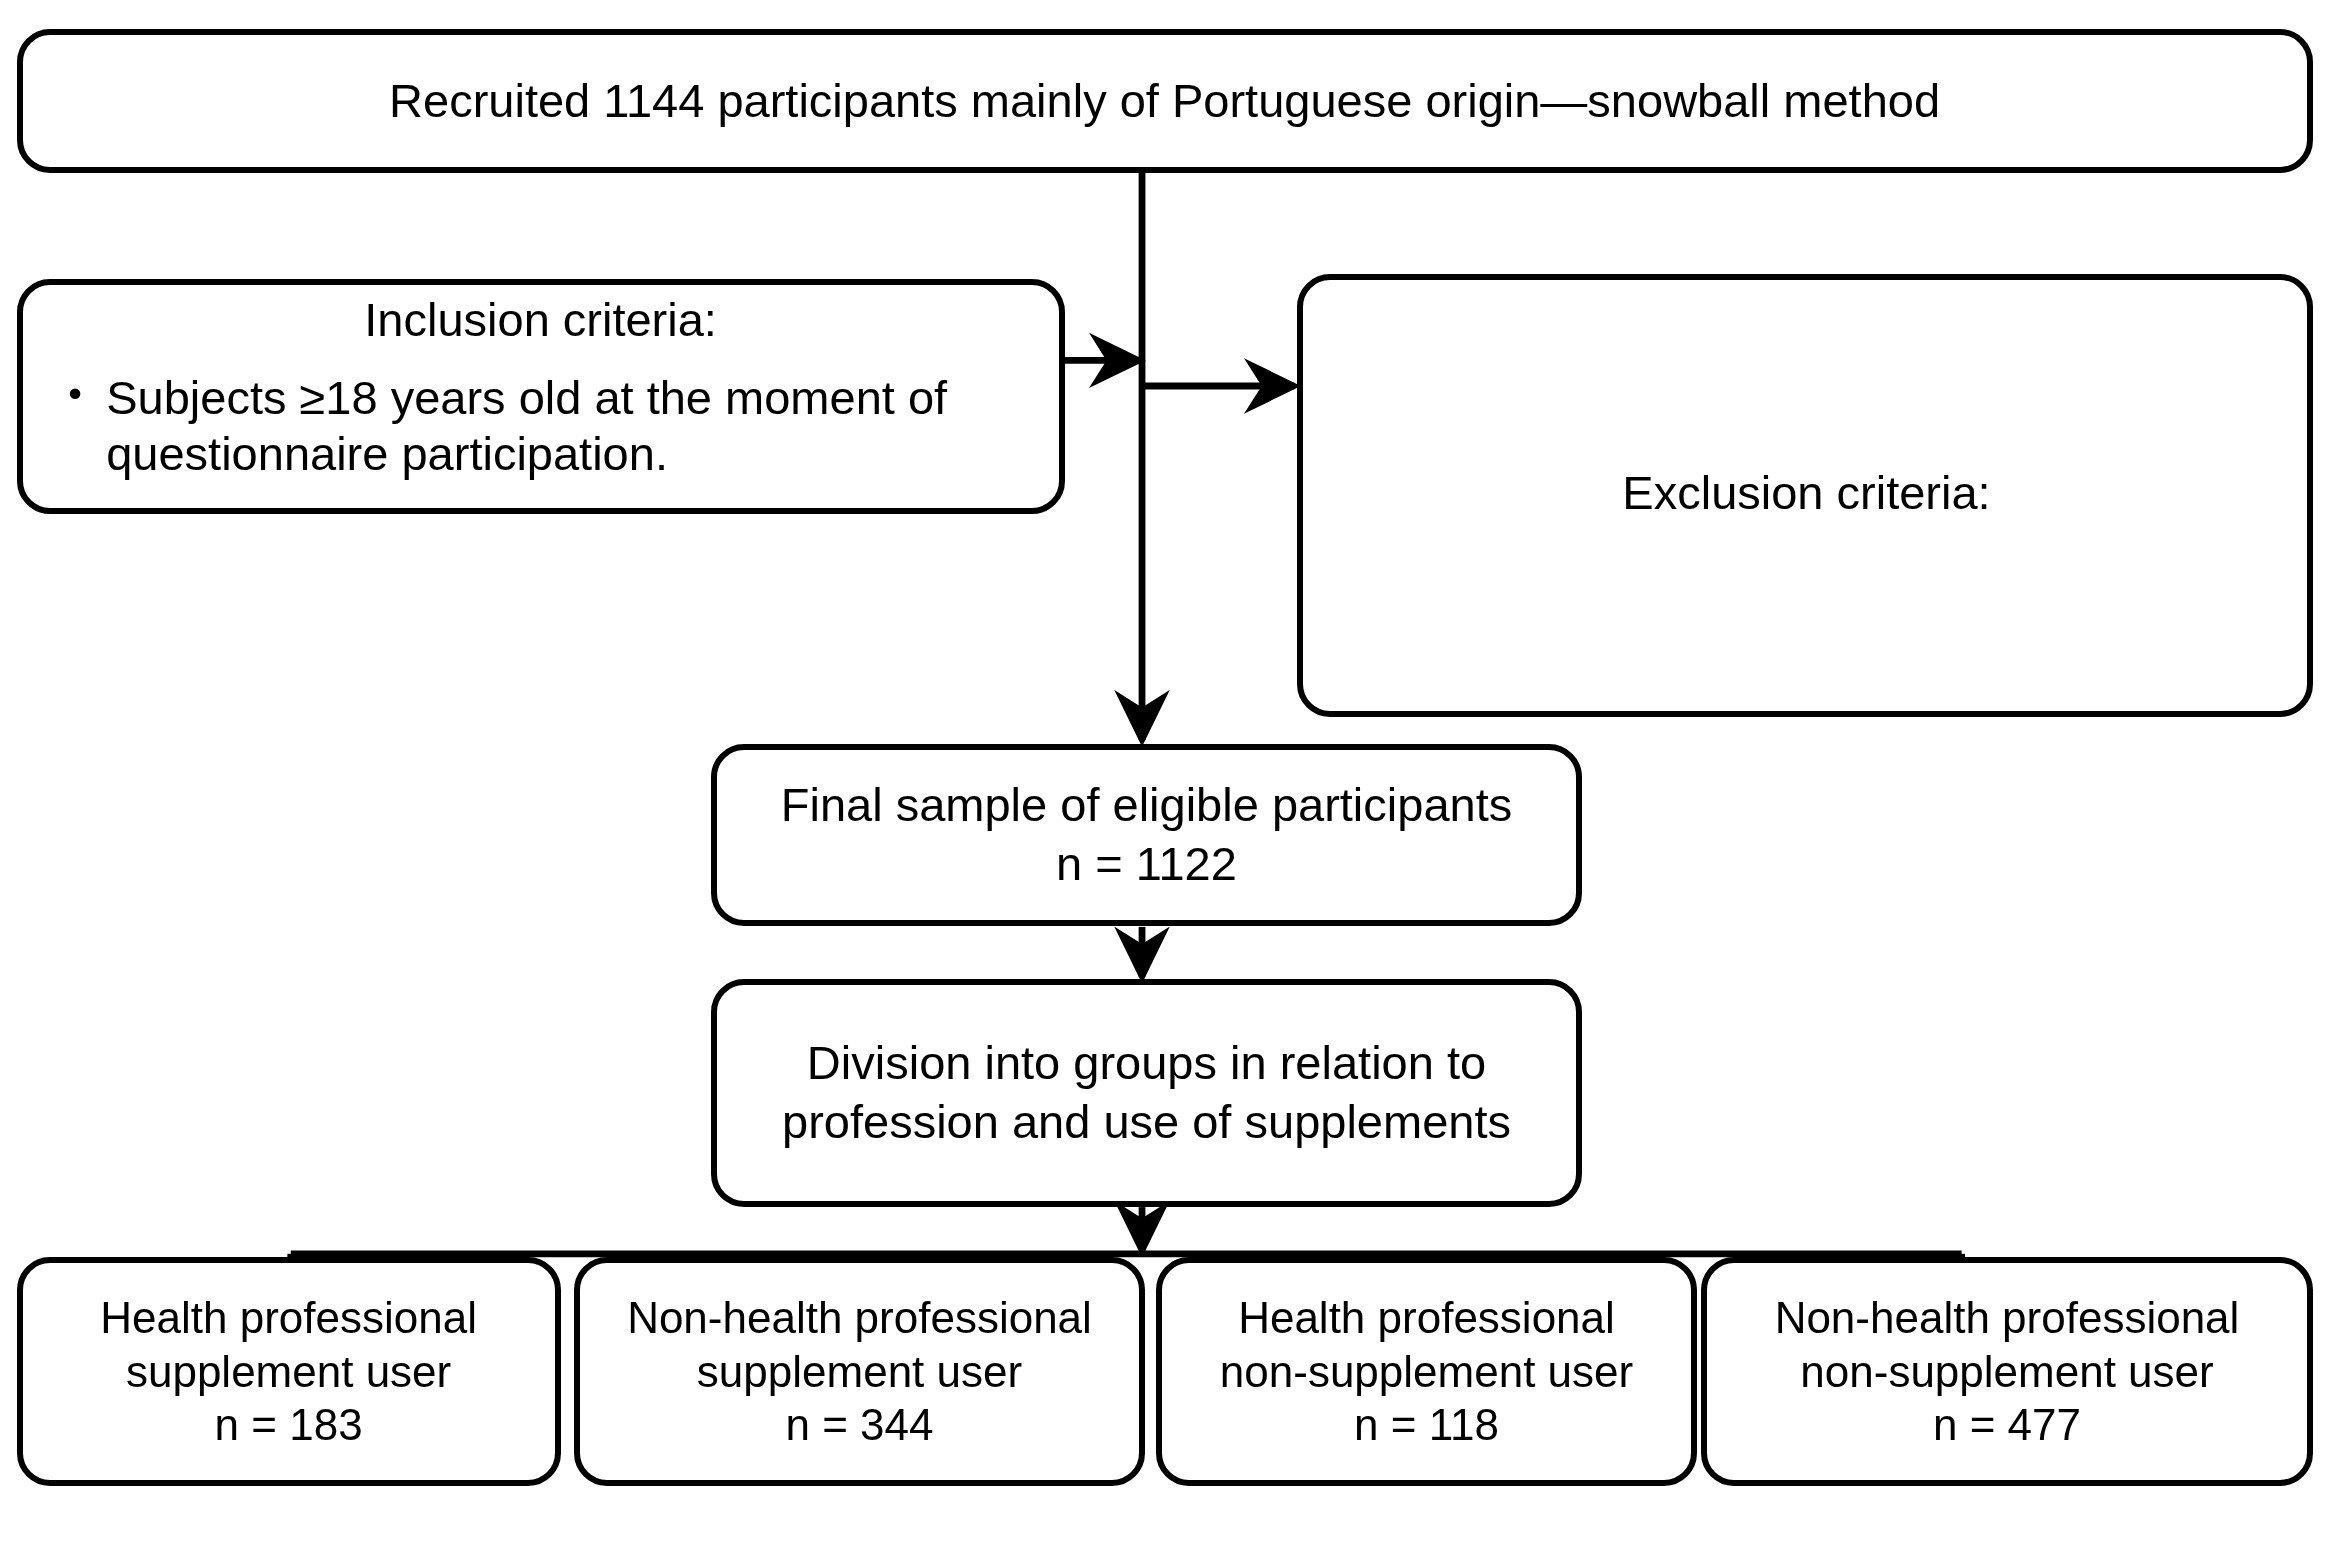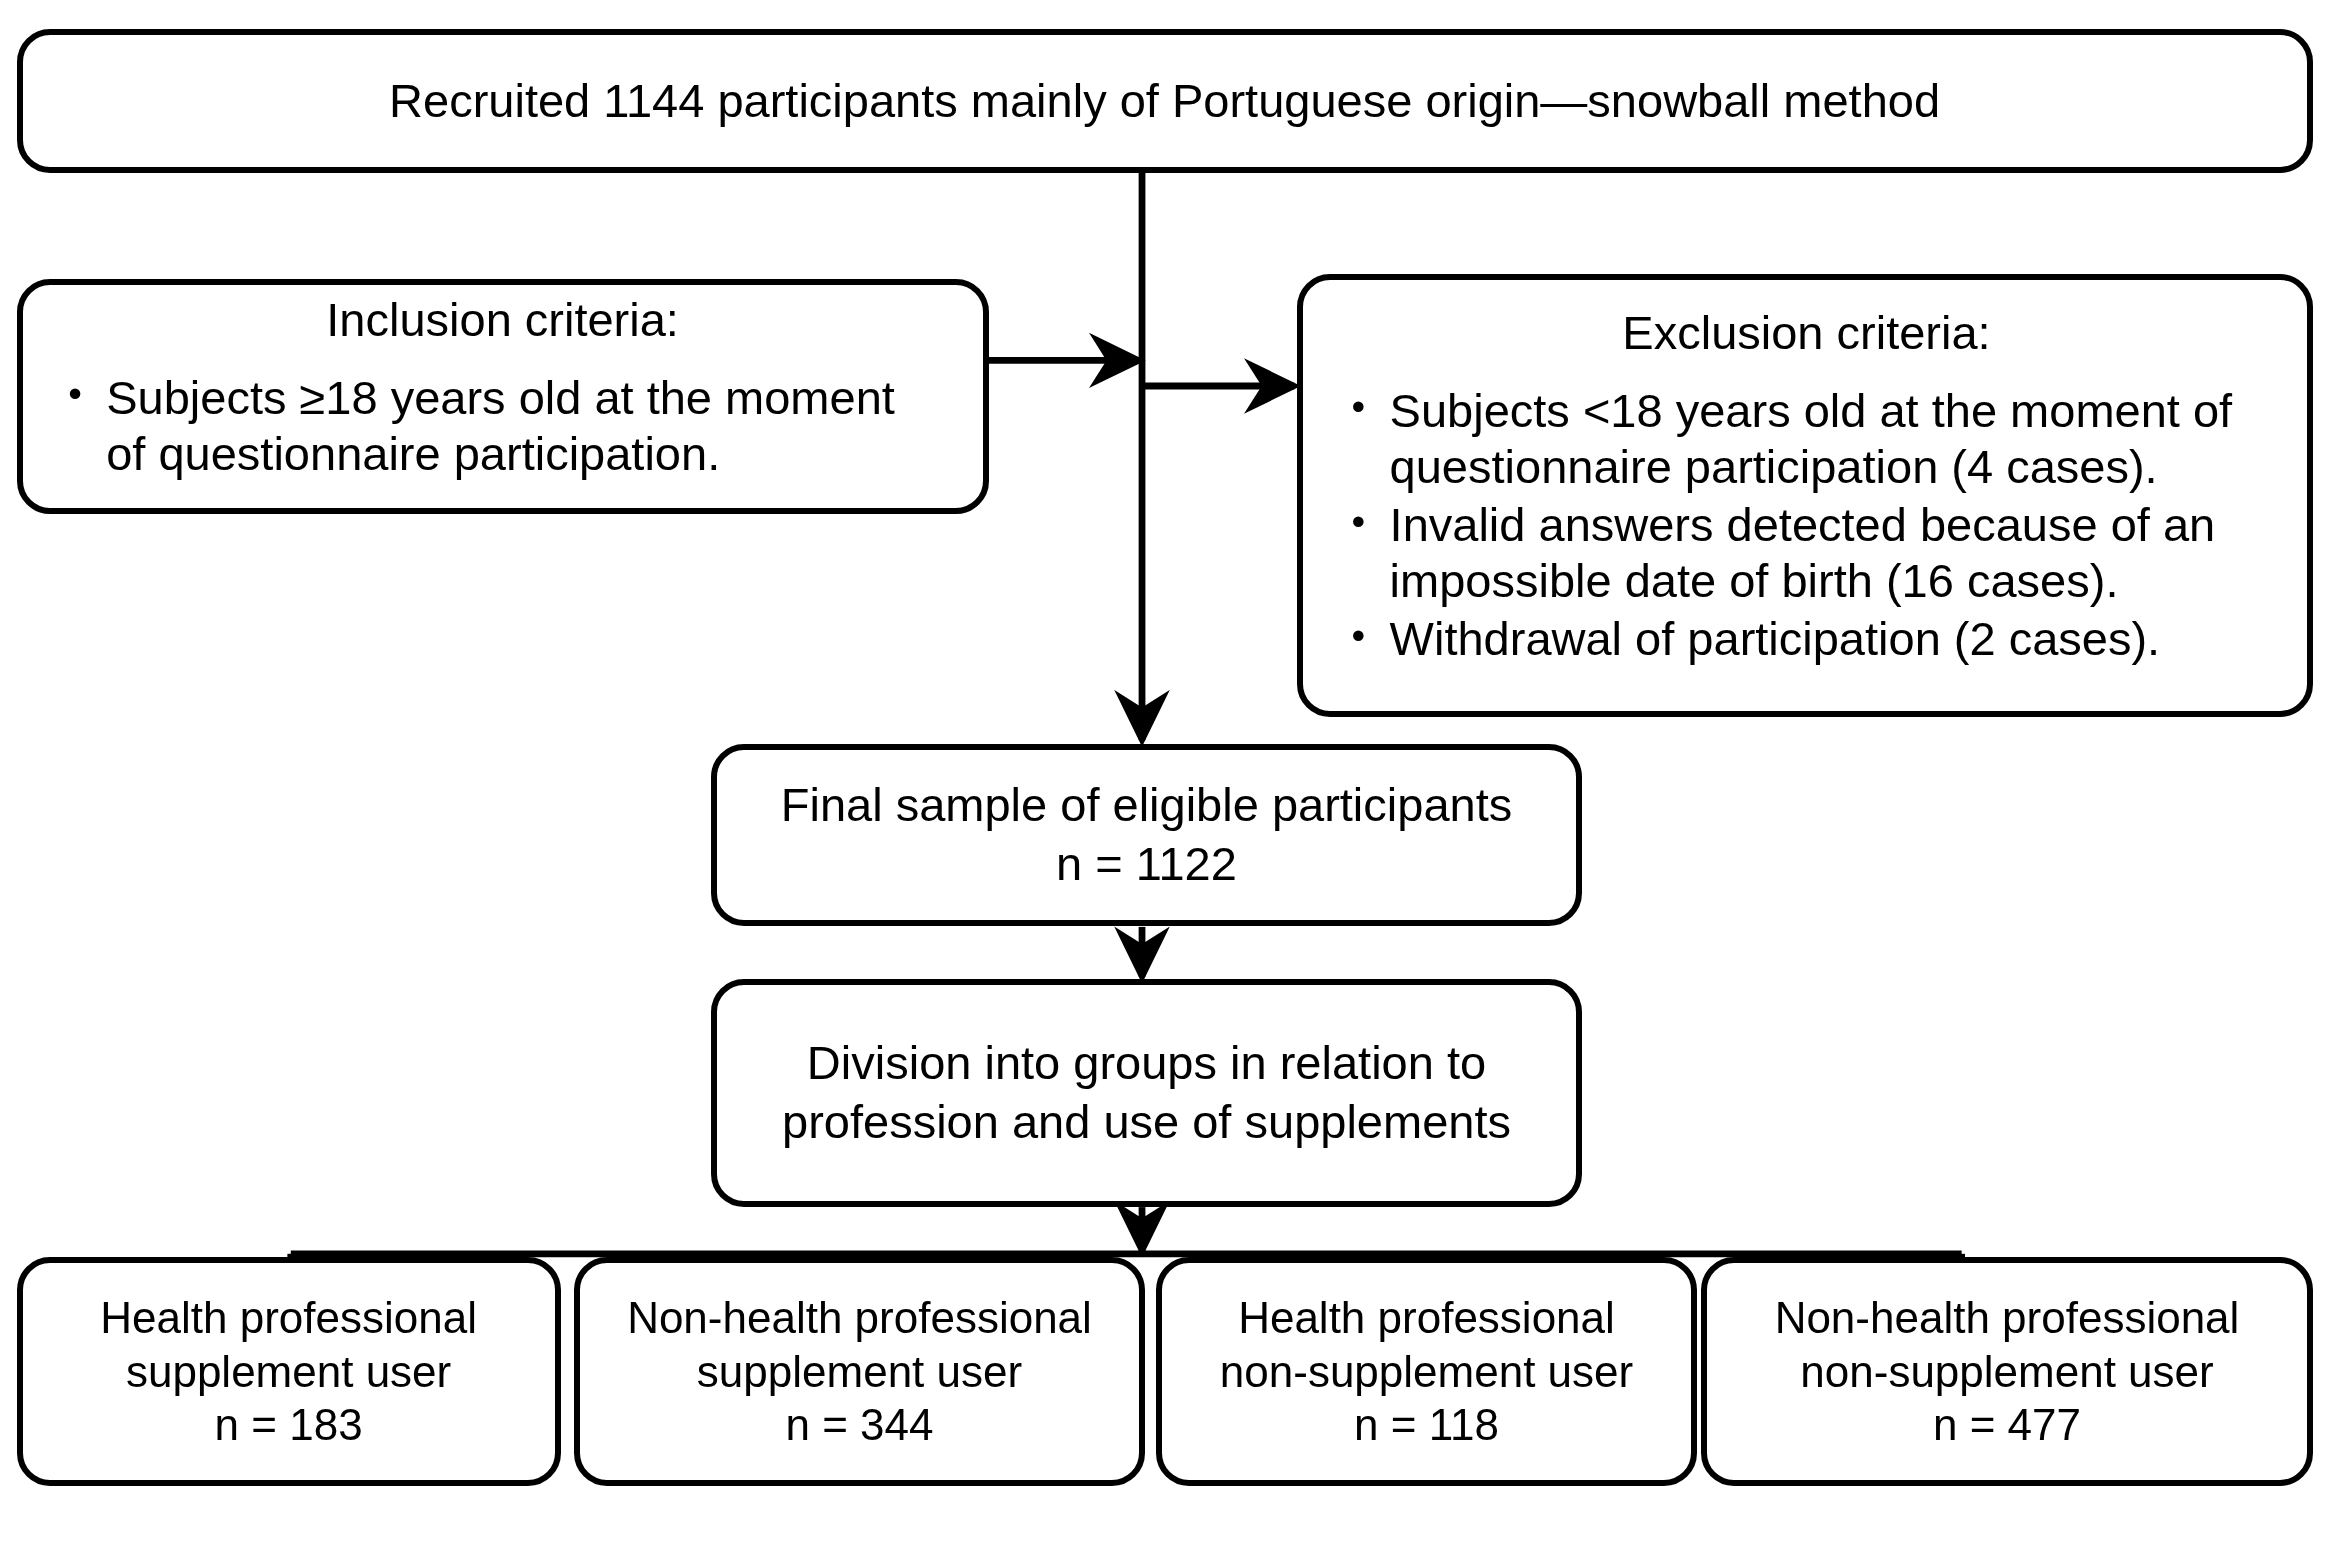--- a/index.html
+++ b/index.html
@@ -38,21 +38,21 @@
     white-space: nowrap;
   }
 
   
   #node-recruited {
     left: 16.6px;  top: 29px;  width: 2296px; height: 144px;
     font-size: 47px;
     line-height: 1.12;
   }
   #node-inclusion {
-    left: 16.6px;  top: 279px;  width: 972px; height: 235px;
+    left: 16.6px;  top: 279px;  width: 1048px; height: 235px;
     font-size: 47px;
     line-height: 1.2;
     padding: 7.5px 19.6px 7.5px 19.6px;
   }
   #node-exclusion {
     left: 1297px; top: 274px; width: 1016px; height: 443px;
     font-size: 47px;
     line-height: 1.2;
     padding: 6px 19.6px 6px 22.6px;
     align-items: center;
@@ -149,25 +149,20 @@
 
   <div class="node" id="node-inclusion">
     <span class="crit-title">Inclusion criteria:</span>
     <ul class="crit">
       <li>Subjects ≥18 years old at the moment of questionnaire participation.</li>
     </ul>
   </div>
 
   <div class="node" id="node-exclusion">
     <span class="crit-title">Exclusion criteria:</span>
-    <ul class="crit">
-      <li>Subjects &lt;18 years old at the moment of questionnaire participation (4 cases).</li>
-      <li>Invalid answers detected because of an impossible date of birth (16 cases).</li>
-      <li>Withdrawal of participation (2 cases).</li>
-    </ul>
   </div>
 
   <div class="node node-center" id="node-final">
     <span class="line">Final sample of eligible participants</span>
     <span class="line">n = 1122</span>
   </div>
 
   <div class="node node-center" id="node-division">
     <span class="line">Division into groups in relation to</span>
     <span class="line">profession and use of supplements</span>

